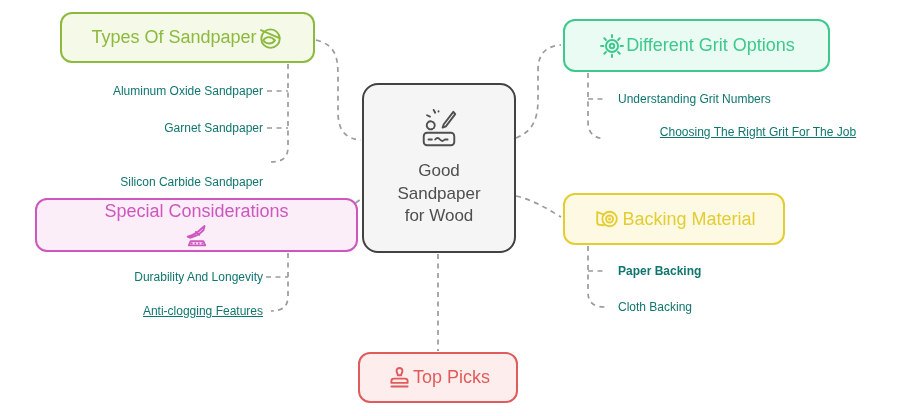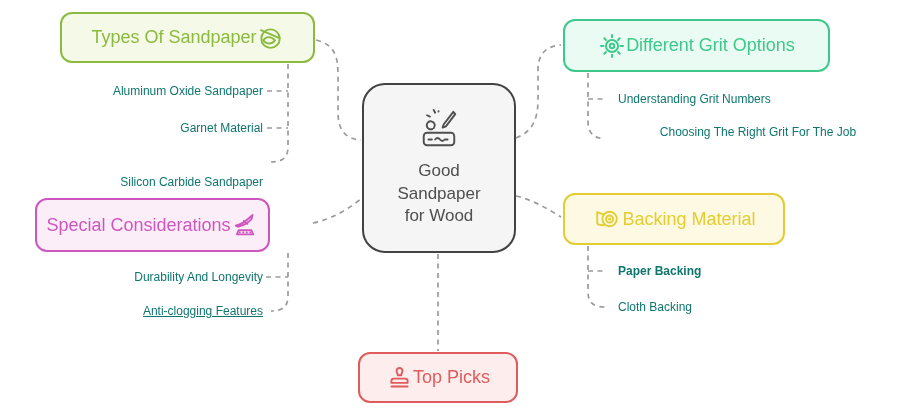--- a/index.html
+++ b/index.html
@@ -11,29 +11,29 @@
   .connectors path{fill:none;stroke:var(--line,#9b9b9b);stroke-width:1.7;stroke-dasharray:5 4.5;}
   .branch-box{
     position:absolute;z-index:2;display:flex;align-items:center;justify-content:center;
     border:2px solid var(--c);background:var(--bg);color:var(--c);
     border-radius:12px;font-size:18px;white-space:nowrap;box-sizing:border-box;cursor:pointer;
   }
   .branch-box .bicon{display:flex;align-items:center;justify-content:center;}
   .branch-box svg{display:block;}
   .central-node{
     position:absolute;z-index:2;left:362px;top:83px;width:154px;height:170px;box-sizing:border-box;
-    border:2px solid #424242;background:#f5f5f5;border-radius:23px;
+    border:2px solid #424242;background:#f5f5f5;border-radius:16px;
     display:flex;flex-direction:column;align-items:center;justify-content:center;gap:6px;cursor:pointer;
   }
   .central-node .ctext{color:#4f4f4f;font-size:17px;line-height:1.35;text-align:center;}
   .leaf{
     position:absolute;z-index:2;color:#0f766e;font-size:12px;line-height:24px;white-space:nowrap;cursor:pointer;
   }
   .leaf.right-align{text-align:right;}
-  .leaf.wrap{white-space:normal;text-align:center;line-height:26px;}
+  .leaf.wrap{white-space:normal;text-align:center;line-height:26px;text-decoration:underline;}
 </style>
 </head>
 <body>
 
 <div class="stage" style="--line: #9b9b9b;">
 
   <svg class="connectors" width="924" height="416" aria-hidden="true">
     <path d="M316,40 C336,45 338,58 338,76 L338,112 C338,131 346,139 361,140"></path>
     <path d="M516,138 C533,131 538,119 538,99 L538,70 C538,54 546,46 561,45"></path>
     <path d="M313,223 C332,219 345,211 361,199"></path>
@@ -85,21 +85,21 @@
     <span class="bicon">
       <svg width="28" height="28" viewBox="0 0 24 24" fill="none" stroke="currentColor" stroke-width="1.7" stroke-linecap="round">
         <circle cx="12" cy="12" r="5.2"></circle>
         <circle cx="12" cy="12" r="1.9"></circle>
         <path d="M12,4.6 V2.6 M12,19.4 V21.4 M4.6,12 H2.6 M19.4,12 H21.4 M6.8,6.8 L5.4,5.4 M17.2,6.8 L18.6,5.4 M6.8,17.2 L5.4,18.6 M17.2,17.2 L18.6,18.6"></path>
       </svg>
     </span>
     <span>Different Grit Options</span>
   </div>
 
-  <div class="branch-box" style="left: 35px; top: 198px; width: 235px; height: 54px; --c: #ce57bf; --bg: #fceef9;">
+  <div class="branch-box" style="left: 35px; top: 198px; width: 323px; height: 54px; flex-direction: column; --c: #ce57bf; --bg: #fceef9;">
     <span>Special Considerations</span>
     <span class="bicon">
       <svg width="28" height="28" viewBox="0 0 24 24" fill="none" stroke="currentColor" stroke-width="1.6" stroke-linecap="round" stroke-linejoin="round">
         <path d="M4,12.5 C8,11.5 12,9.5 15.5,6 L18.5,3.5 L17.5,7 C15,10 10,12.5 6,13.5 Z"></path>
         <path d="M11,8.5 L14,11"></path>
         <path d="M6.5,16.5 h11 l1.5,3.5 h-14 Z"></path>
         <path d="M7.5,18.4 h0.1 M10.5,18.4 h0.1 M13.5,18.4 h0.1 M16.5,18.4 h0.1"></path>
       </svg>
     </span>
   </div>
@@ -121,21 +121,21 @@
       <svg width="27" height="27" viewBox="0 0 24 24" fill="none" stroke="currentColor" stroke-width="1.7" stroke-linecap="round" stroke-linejoin="round">
         <path d="M12,3.5 a2.6,2.6 0 0 1 2.6,2.6 c0,1.6 -1.1,2.2 -1.1,3.9 h-3 c0,-1.7 -1.1,-2.3 -1.1,-3.9 A2.6,2.6 0 0 1 12,3.5 Z"></path>
         <path d="M7,13 h10 c1.2,0 2.2,1 2.2,2.2 v1.6 H4.8 v-1.6 C4.8,14 5.8,13 7,13 Z"></path>
         <path d="M4.8,20 h14.4"></path>
       </svg>
     </span>
     <span>Top Picks</span>
   </div>
 
   <div class="leaf right-align" style="right:661px;top:79px;">Aluminum Oxide Sandpaper</div>
-  <div class="leaf right-align" style="right:661px;top:116px;">Garnet Material</div>
+  <div class="leaf right-align" style="right:661px;top:116px;">Garnet Sandpaper</div>
   <div class="leaf right-align" style="right:661px;top:150px;margin-top:20px;">Silicon Carbide Sandpaper</div>
 
   <div class="leaf" style="left:618px;top:87px;">Understanding Grit Numbers</div>
   <div class="leaf wrap" style="left:622px;top:119px;width:272px;">Choosing The Right Grit For The Job</div>
 
   <div class="leaf right-align" style="right:661px;top:265px;">Durability And Longevity</div>
   <div class="leaf right-align" style="right:661px;top:299px;text-decoration:underline;">Anti-clogging Features</div>
 
   <div class="leaf" style="left:618px;top:259px;font-weight:bold;">Paper Backing</div>
   <div class="leaf" style="left:618px;top:295px;">Cloth Backing</div>

